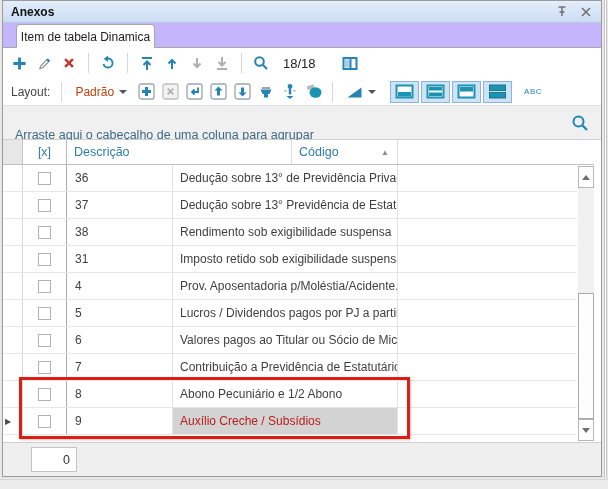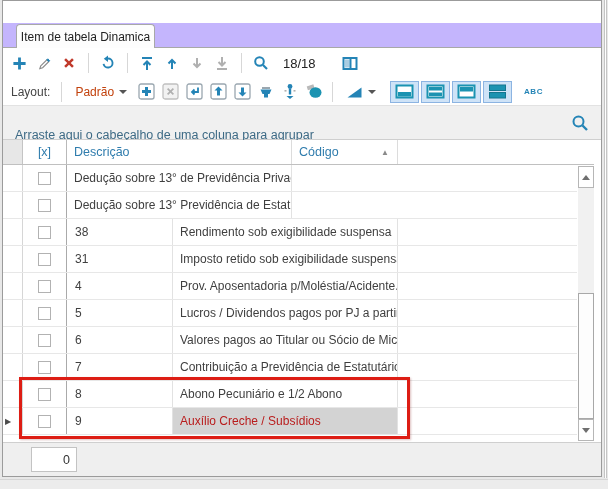--- a/index.html
+++ b/index.html
@@ -59,21 +59,21 @@
   .sep { width:1px; height:20px; background:#d7d7d7; margin:0 3px; flex:none; }
   .counter { font-size:13px; color:#222; margin:0 6px; }
   .lay-label { color:#444; margin-right:2px; }
   .dropdown { display:inline-flex; align-items:center; gap:5px; color:#c2410c; padding:2px 4px; cursor:pointer; }
   .caret { width:0; height:0; border-left:4px solid transparent; border-right:4px solid transparent; border-top:4px solid #555; }
   .toggle-group { display:flex; gap:2px; margin-left:4px; }
   .toggle {
     width:29px; height:22px; background:#cfe3f7; border:1px solid #8cb4e2;
     display:inline-flex; align-items:center; justify-content:center; cursor:pointer;
   }
-  .abc { font-size:8px; font-weight:bold; color:#2484b6; letter-spacing:.5px; margin-left:6px; cursor:pointer; }
+  .abc { font-size:8px; font-weight:normal; color:#2484b6; letter-spacing:.5px; margin-left:6px; cursor:pointer; }
   
   .groupbar {
     position:absolute; left:0; top:104px; right:0; height:35px;
     background:#f0f0f0; border-top:1px solid #e2e2e2; border-bottom:1px solid #cfcfcf;
     display:flex; align-items:center; padding:0 12px;
   }
   .groupbar .hint { color:#3d6a85; font-size:12.5px;margin-top:25px; }
   .groupbar .g-search { margin-left:auto; cursor:pointer; display:inline-flex; }
   
   .grid-header {
@@ -126,20 +126,42 @@
     display:flex; align-items:center; justify-content:flex-end;
     padding-right:6px; color:#333; font-size:12.5px;
   }
   svg { display:block; }
 </style>
 </head>
 <body>
 
 <div class="panel">
 
+  <div class="titlebar">
+    <span class="title">Anexos</span>
+    <span class="titlebar-btns">
+      <span class="tb-btn">
+        <svg width="12" height="13" viewBox="0 0 12 13">
+            <g stroke="#6b6b6b" stroke-width="1.4" fill="none">
+              <line x1="2.5" y1="2" x2="9.5" y2="2"></line>
+              <line x1="6" y1="2" x2="6" y2="11"></line>
+              <line x1="3.5" y1="7" x2="8.5" y2="7"></line>
+            </g>
+          </svg>
+      </span>
+      <span class="tb-btn">
+        <svg width="12" height="12" viewBox="0 0 12 12">
+            <g stroke="#6b6b6b" stroke-width="1.4">
+              <line x1="2" y1="2" x2="10" y2="10"></line>
+              <line x1="10" y1="2" x2="2" y2="10"></line>
+            </g>
+          </svg>
+      </span>
+    </span>
+  </div>
 
   <div class="tabstrip">
     <div class="tab">
       <span>Item de tabela Dinamica</span>
     </div>
   </div>
 
   <div class="toolbar1">
     <span class="tbtn">
       <svg width="15" height="15" viewBox="0 0 16 16">
@@ -342,28 +364,30 @@
     </div>
     <div class="hcell hc-fill"></div>
   </div>
 
   <div class="grid-body">
       <div class="grid-row">
         <div class="cell c-ind"></div>
         <div class="cell c-chk">
           <span class="checkbox"></span>
         </div>
+        <div class="cell c-code">36</div>
         <div class="cell c-desc">Dedução sobre 13° de Previdência Privada</div>
         <div class="cell c-fill"></div>
       </div>
       <div class="grid-row">
         <div class="cell c-ind"></div>
         <div class="cell c-chk">
           <span class="checkbox"></span>
         </div>
+        <div class="cell c-code">37</div>
         <div class="cell c-desc">Dedução sobre 13° Previdência de Estat...</div>
         <div class="cell c-fill"></div>
       </div>
       <div class="grid-row">
         <div class="cell c-ind"></div>
         <div class="cell c-chk">
           <span class="checkbox"></span>
         </div>
         <div class="cell c-code">38</div>
         <div class="cell c-desc">Rendimento sob exigibilidade suspensa</div>

